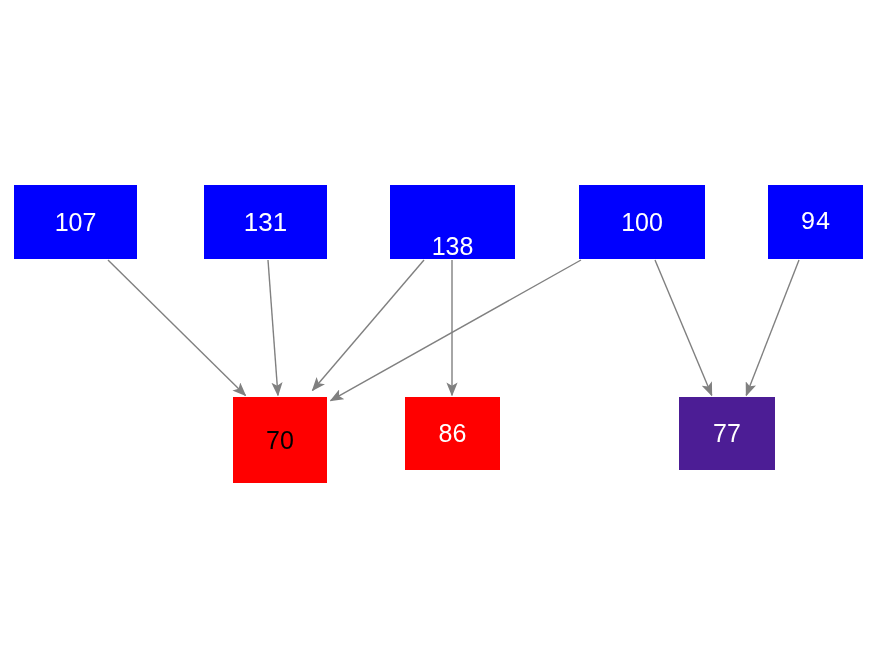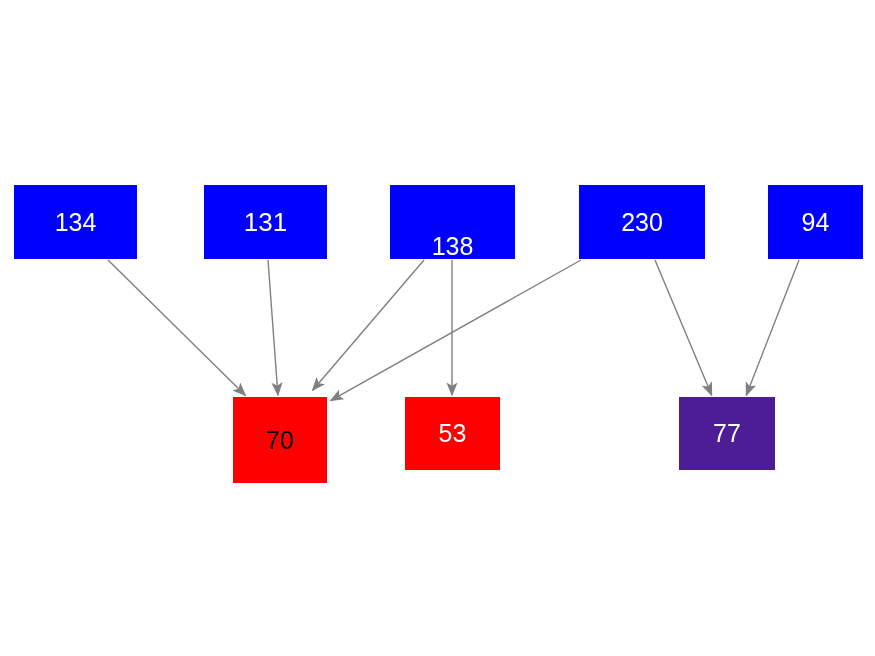--- a/index.html
+++ b/index.html
@@ -56,38 +56,38 @@
         <line x1="424" y1="260" x2="312.45488465255505" y2="390.4679474153151" stroke="#808080" stroke-width="1.4" marker-end="url(#arrowhead)"></line>
         <line x1="581" y1="260" x2="330.61029758345273" y2="400.6571635088971" stroke="#808080" stroke-width="1.4" marker-end="url(#arrowhead)"></line>
         <line x1="452" y1="260" x2="452" y2="395.3" stroke="#808080" stroke-width="1.4" marker-end="url(#arrowhead)"></line>
         <line x1="655" y1="260" x2="711.7294215592975" y2="395.35440933446415" stroke="#808080" stroke-width="1.4" marker-end="url(#arrowhead)"></line>
         <line x1="799" y1="260" x2="746.254175180329" y2="395.34777689575975" stroke="#808080" stroke-width="1.4" marker-end="url(#arrowhead)"></line>
       </g>
   </svg>
 
   <div id="nodes-group">
       <div class="node" style="left: 14px; top: 185px; width: 123px; height: 74px; background: rgb(0, 0, 255); color: rgb(255, 255, 255); font-size: 25px;">
-        <span class="node-label">134</span>
+        <span class="node-label">107</span>
       </div>
       <div class="node" style="left: 204px; top: 185px; width: 123px; height: 74px; background: rgb(0, 0, 255); color: rgb(255, 255, 255); font-size: 26px;">
         <span class="node-label">131</span>
       </div>
       <div class="node" style="left: 390px; top: 185px; width: 125px; height: 74px; background: rgb(0, 0, 255); color: rgb(255, 255, 255); font-size: 25px; align-items: flex-end;">
         <span class="node-label">138</span>
       </div>
       <div class="node" style="left: 579px; top: 185px; width: 126px; height: 74px; background: rgb(0, 0, 255); color: rgb(255, 255, 255); font-size: 25px;">
-        <span class="node-label">230</span>
+        <span class="node-label">100</span>
       </div>
-      <div class="node" style="left: 768px; top: 185px; width: 95px; height: 74px; background: rgb(0, 0, 255); color: rgb(255, 255, 255); font-size: 25px;">
+      <div class="node" style="left: 768px; top: 185px; width: 95px; height: 74px; background: rgb(0, 0, 255); color: rgb(255, 255, 255); font-size: 25px; font-family: Liberation Mono, monospace;">
         <span class="node-label">94</span>
       </div>
       <div class="node" style="left: 233px; top: 397px; width: 94px; height: 86px; background: rgb(255, 0, 0); color: #000000; font-size: 25px;">
         <span class="node-label">70</span>
       </div>
       <div class="node" style="left: 405px; top: 397px; width: 95px; height: 73px; background: rgb(255, 0, 0); color: rgb(255, 255, 255); font-size: 25px;">
-        <span class="node-label">53</span>
+        <span class="node-label">86</span>
       </div>
       <div class="node" style="left: 679px; top: 397px; width: 96px; height: 73px; background: #4c1d95; color: rgb(255, 255, 255); font-size: 25px;">
         <span class="node-label">77</span>
       </div>
     </div>
 
 </div>
 
 </body></html>

